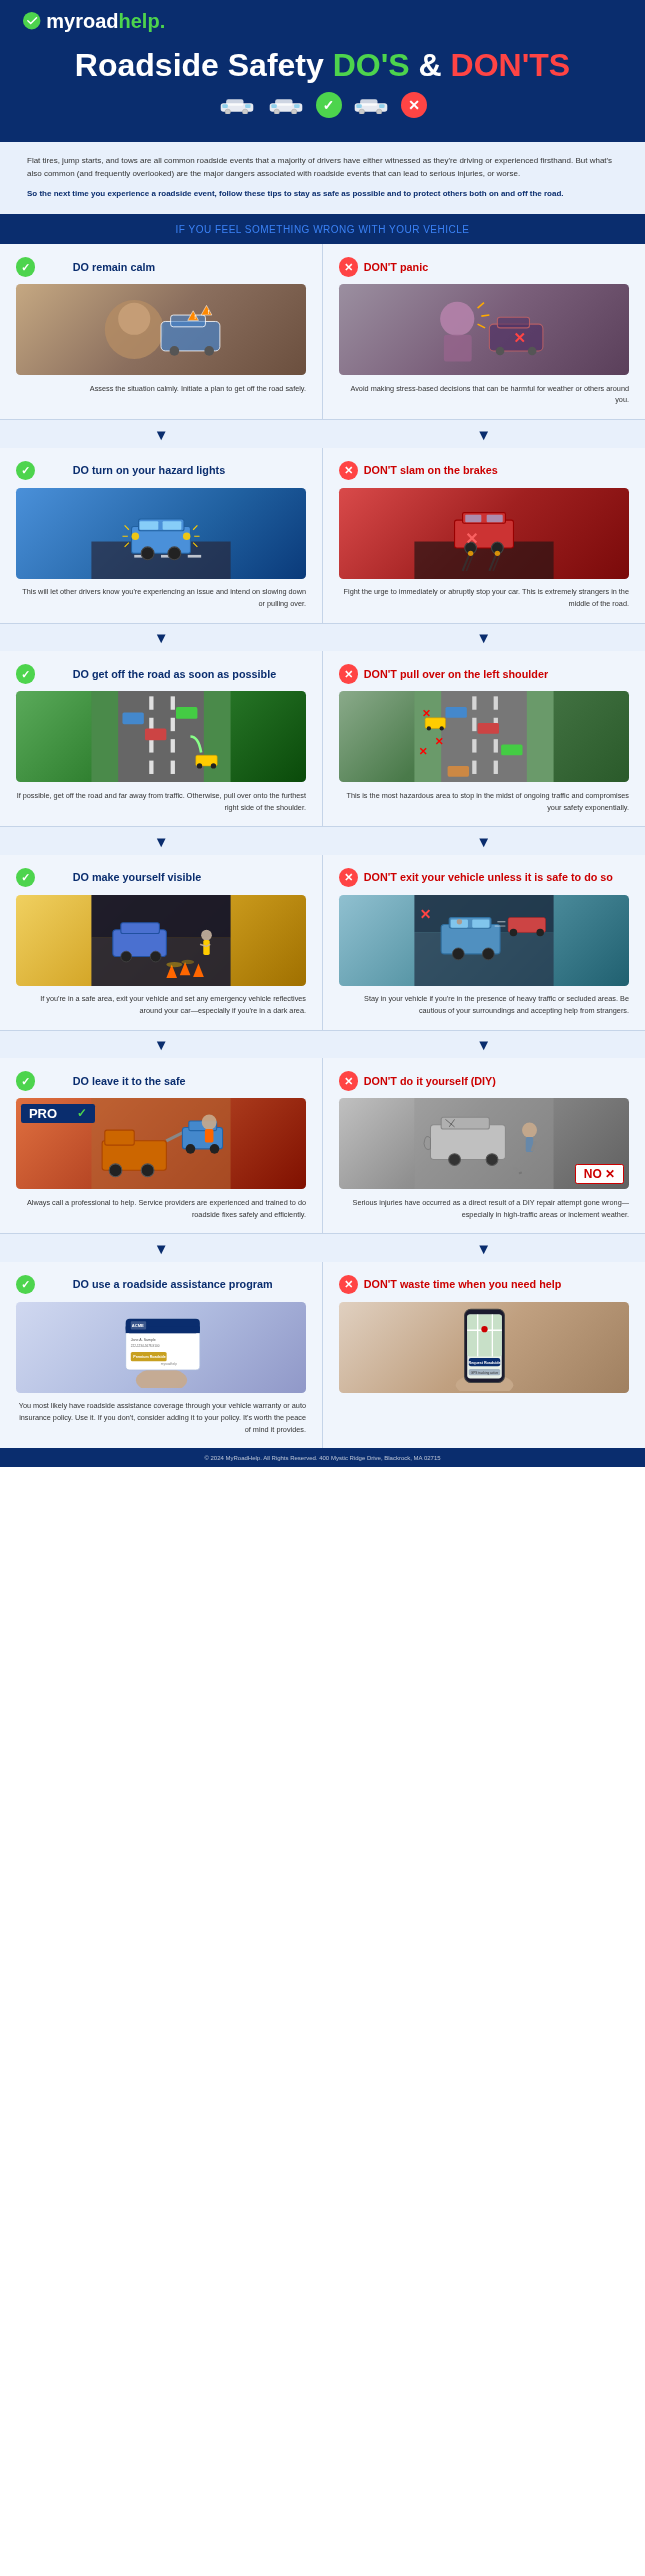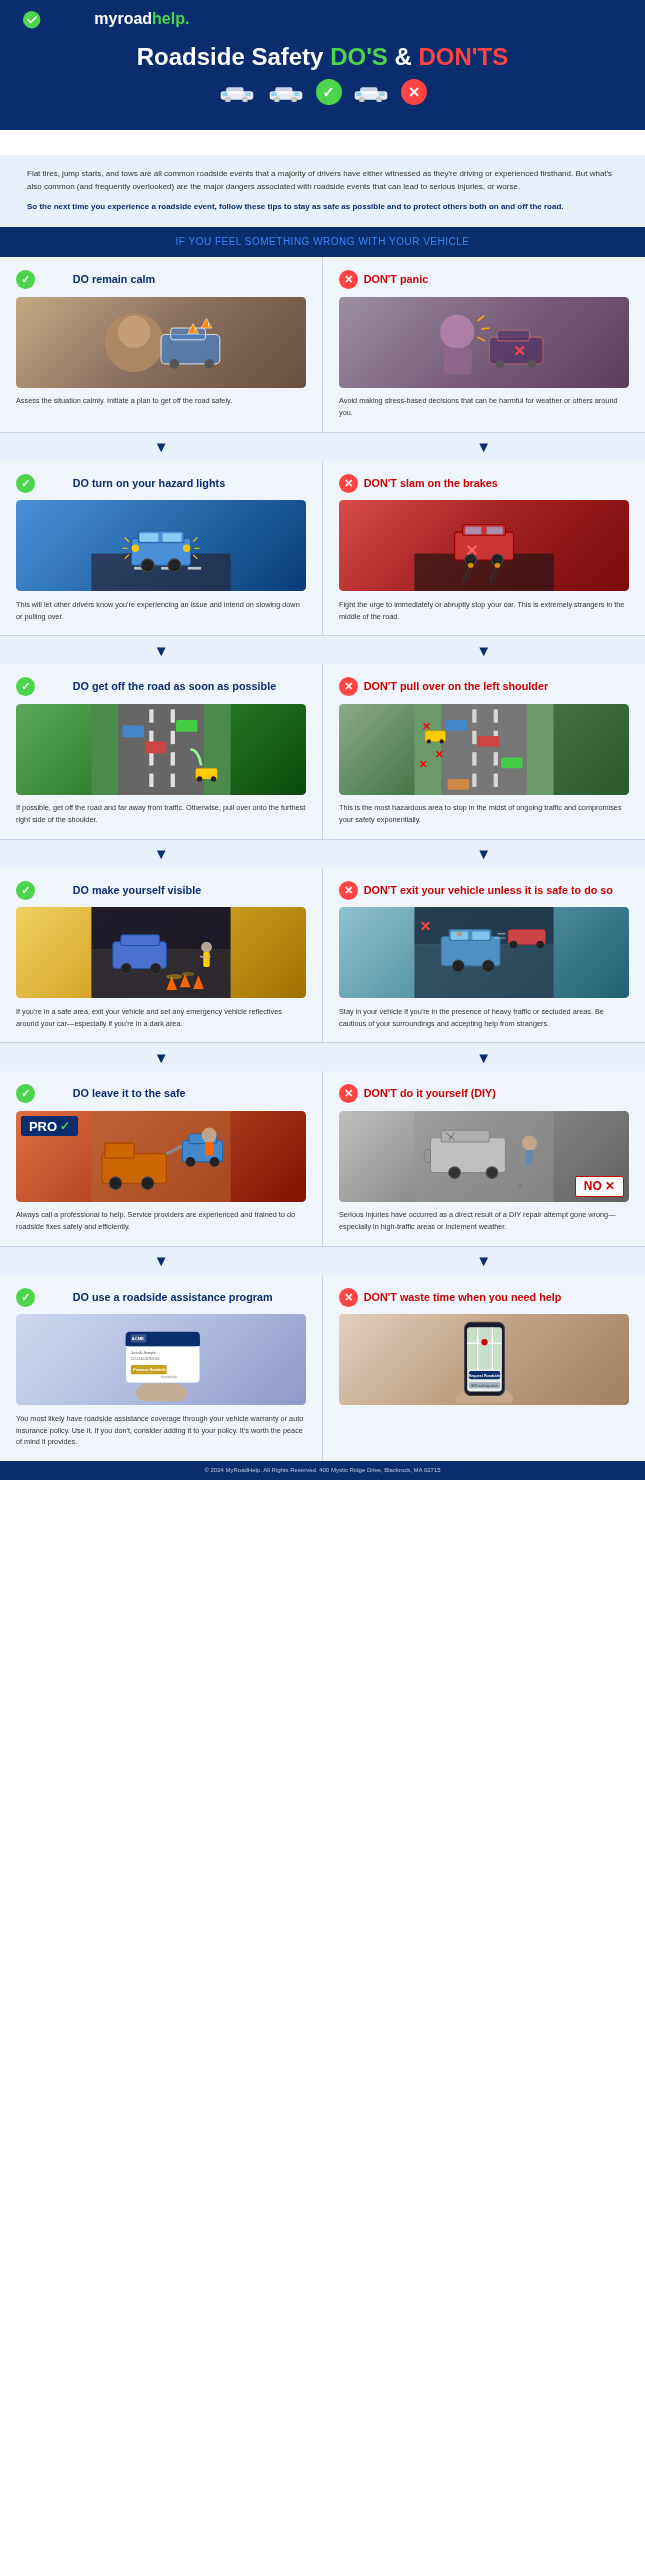--- a/index.html
+++ b/index.html
@@ -12,38 +12,37 @@
 
     
     .header {
       background: #0a2d6e;
       padding: 9.7px 21.5px;
       display: flex;
       align-items: center;
     }
     .logo-text {
       color: #ffffff;
-      font-size: 16px;
+      font-size: 20px;
       font-weight: bold;
-      margin-left: 48px;
     }
     .logo-text span.road { color: #ffffff; font-weight: 900; }
     .logo-icon {
       width: 19.4px; height: 19.4px;
       margin-right: 5.4px;
     }
 
     
     .title-section {
       background: #0a2d6e;
       padding: 5.4px 21.5px 16px;
       text-align: center;
     }
     .main-title {
-      font-size: 24px;
+      font-size: 32px;
       font-weight: 900;
       color: #ffffff;
       line-height: 1.1;
     }
     .main-title .dos { color: #4dd44d; }
     .main-title .donts { color: #ff4444; }
 
     
     .icon-row {
       display: flex;
@@ -64,21 +63,20 @@
       border-radius: 50%;
       background: #ff4444;
       display: flex; align-items: center; justify-content: center;
       color: white; font-size: 14px; font-weight: bold;
     }
 
     
     .intro-section {
       background: #e8f0fb;
       padding: 13px 27px;
-      margin-top: 25px;
     }
     .intro-text {
       font-size: 8px;
       color: #333;
       line-height: 1.6;
       margin-bottom: 7.5px;
     }
     .highlight-text {
       color: #0a2d6e;
       font-weight: bold;
@@ -192,21 +190,21 @@
       background: linear-gradient(135deg, #f0f0f0 0%, #d0d0e0 50%, #b0b0d0 100%);
     }
     .img-waste {
       background: linear-gradient(135deg, #e0d0c0 0%, #c0a080 50%, #a08060 100%);
     }
 
     .tip-desc {
       font-size: 7.3px;
       color: #333;
       line-height: 1.6;
-      text-align: left;
+      text-align: right;
     }
 
     
     .arrow-row {
       display: flex;
       width: 100%;
       background: #e8f0fb;
     }
     .arrow-col {
       flex: 1;
@@ -654,21 +652,21 @@
 
           <rect x="170" y="55" width="75" height="40" rx="5" fill="#4488cc" stroke="#2266aa" stroke-width="2"></rect>
           <rect x="182" y="43" width="52" height="18" rx="3" fill="#4488cc" stroke="#2266aa" stroke-width="2"></rect>
           <circle cx="185" cy="95" r="9" fill="#222"></circle>
           <circle cx="230" cy="95" r="9" fill="#222"></circle>
 
           <circle cx="220" cy="45" r="14" fill="rgba(200,170,140,0.9)"></circle>
           <rect x="212" y="58" width="16" height="25" rx="3" fill="#ff6600"></rect>
         </svg>
 
-        <div style="position:absolute; top:5.4px; left:5.4px; background:#0a2d6e; color:white; font-size:13px; font-weight:900; padding:2.2px 7.5px; border-radius:2.2px; display:flex; align-items:center; gap:3px;">
+        <div style="position:absolute; top:5.4px; left:5.4px; background:#0a2d6e; color:white; font-size:13px; font-weight:900; padding:2.2px 7.5px; border-radius:2.2px; display:flex; align-items:center; gap:20px;">
           <span>PRO</span>
           <span style="color:#4dd44d; font-size:12px;">✓</span>
         </div>
       </div>
       <p class="tip-desc">Always call a professional to help. Service providers are experienced and trained to do roadside fixes safely and efficiently.</p>
     </div>
     <div class="tip-col">
       <div class="tip-label-row">
         <div class="tip-badge-dont">
             <span>✕</span>

